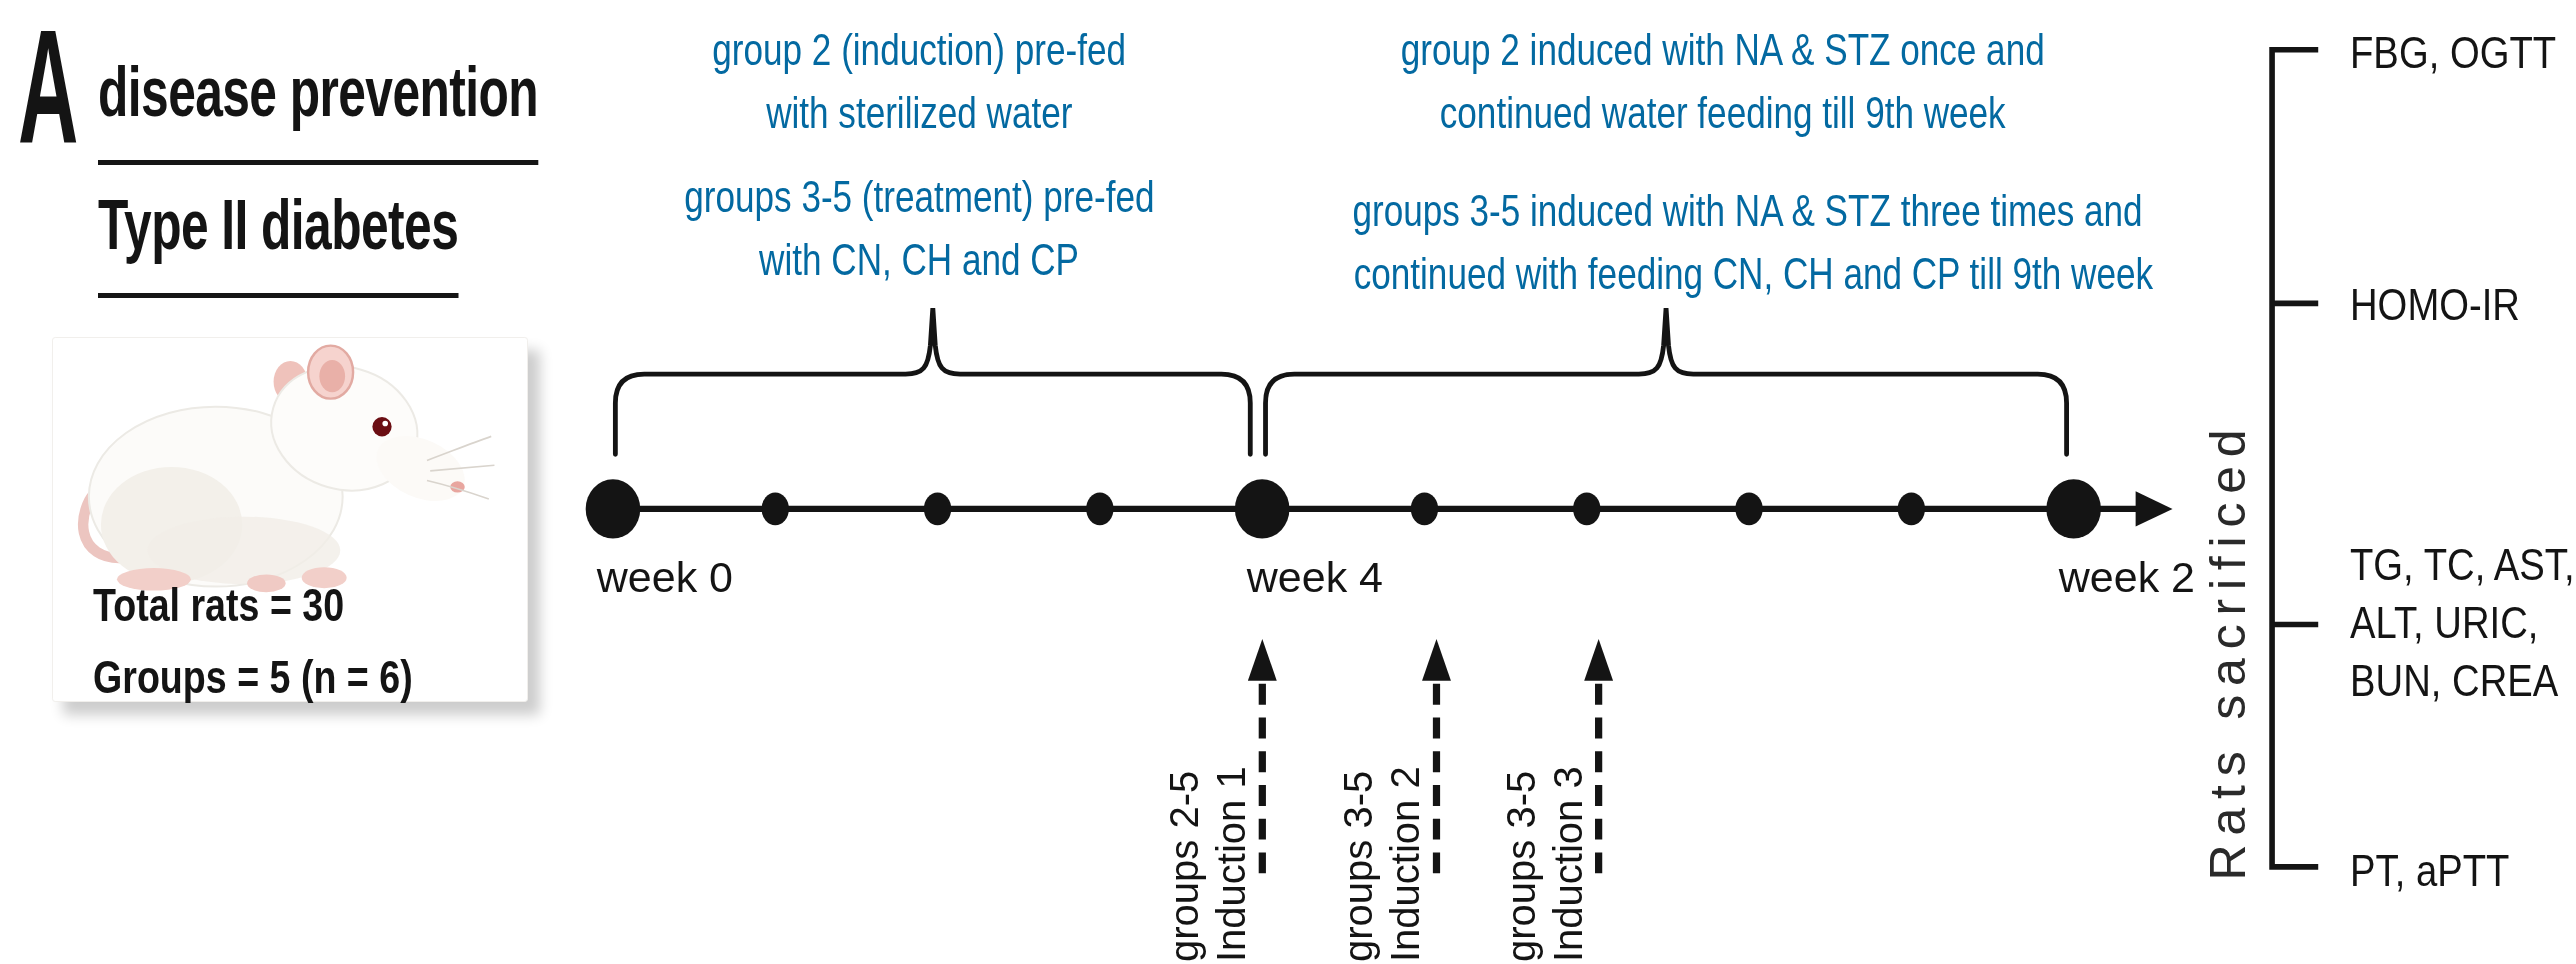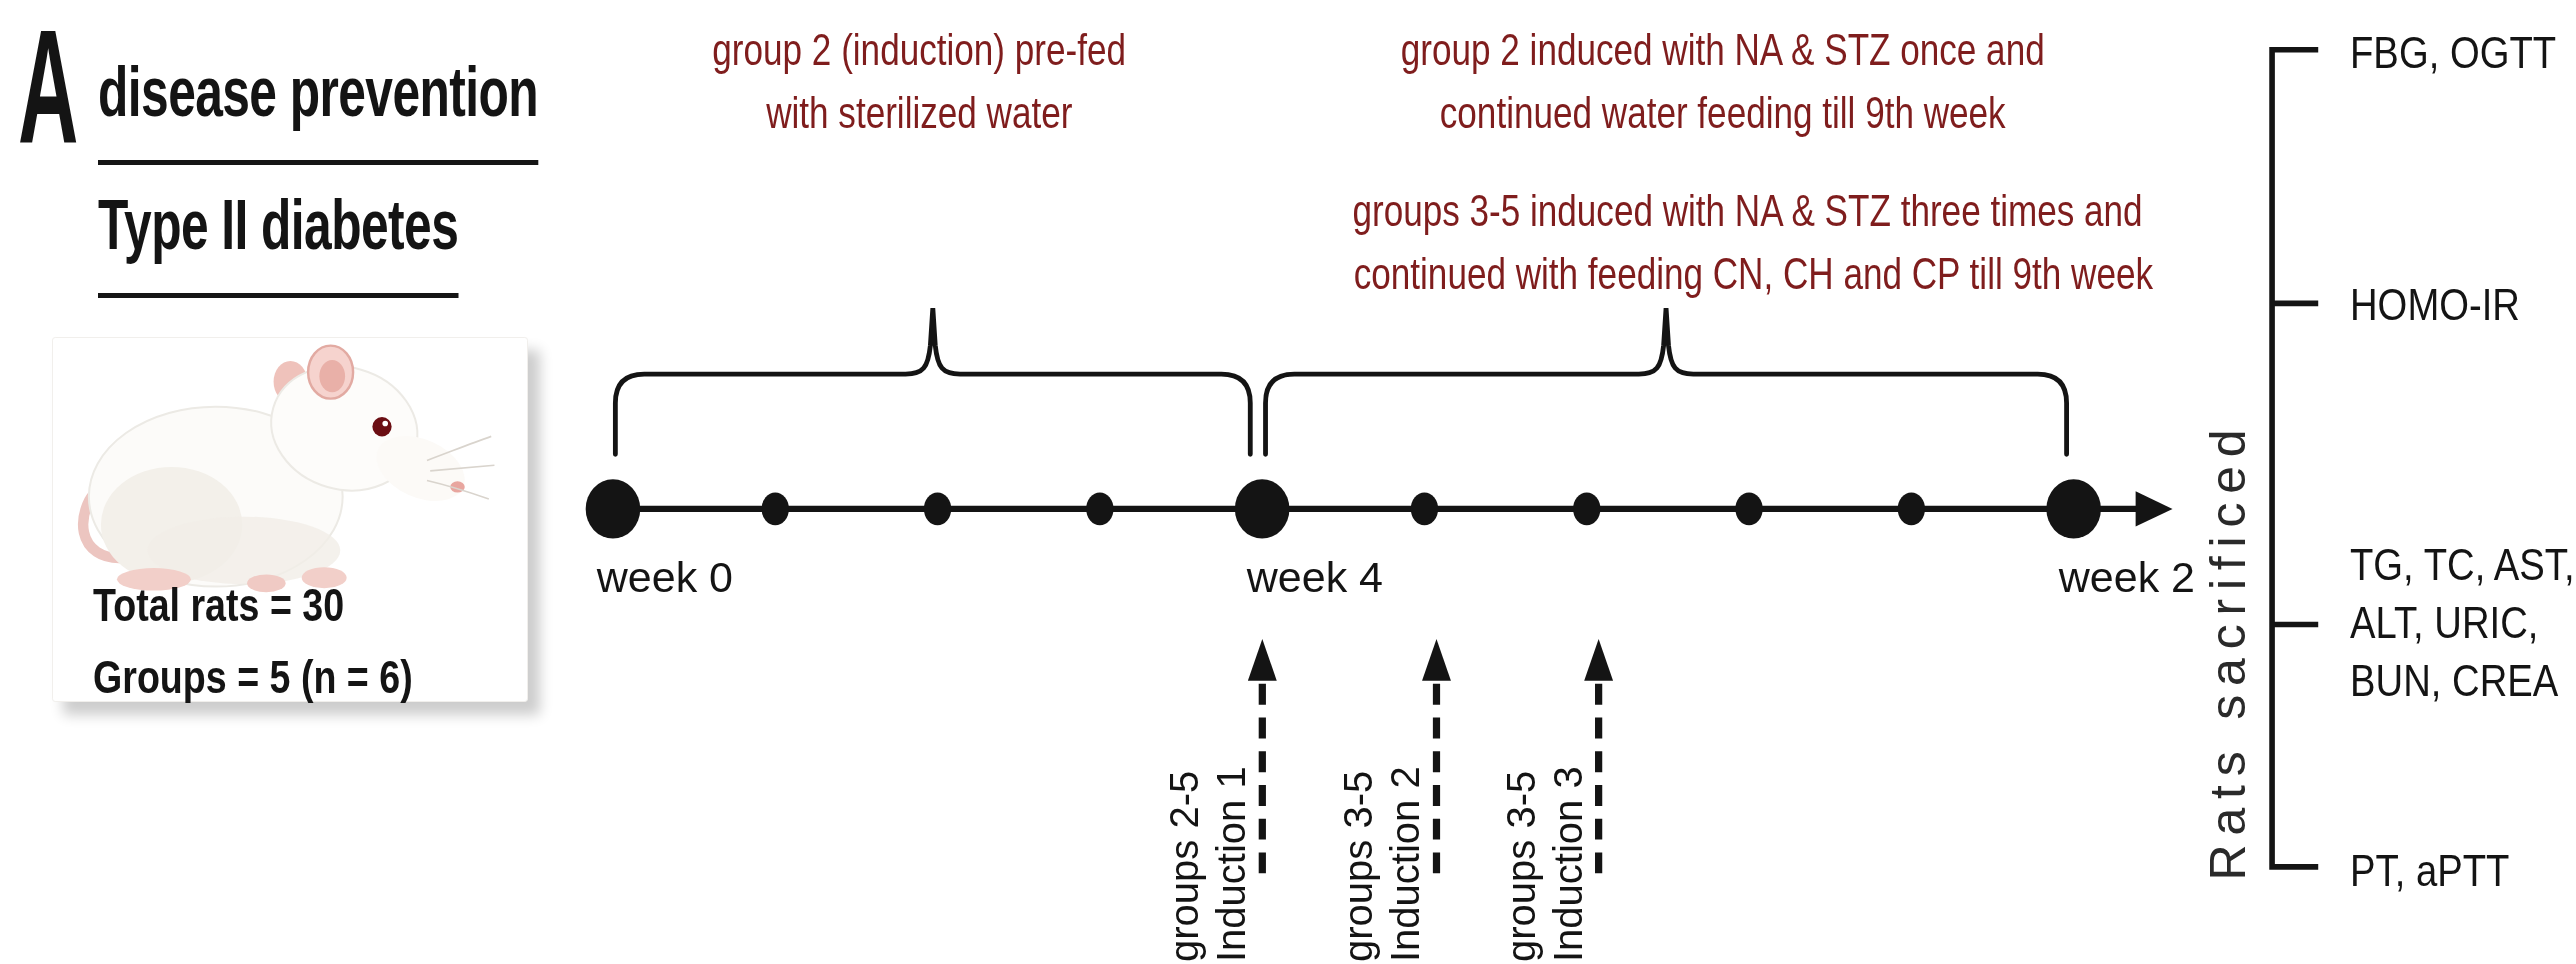--- a/index.html
+++ b/index.html
@@ -10,21 +10,21 @@
   .abs{position:absolute;}
   
   .cond{display:inline-block;white-space:nowrap;transform:scaleX(0.78);transform-origin:center center;}
   .cond-l{display:inline-block;white-space:nowrap;transform:scaleX(0.70);transform-origin:left center;}
   .panel-label{
     left:17.7px;top:6.4px;font-size:161px;line-height:161px;font-weight:700;
     transform:scaleX(0.52);transform-origin:left top;letter-spacing:-3.2px;
   }
   .title{left:98px;top:32px;font-weight:700;font-size:71px;line-height:120px;letter-spacing:-0.8px;}
   .title .u{border-bottom:5.6px solid #151515;padding-bottom:8px;}
-  .ann{position:absolute;text-align:center;font-size:45px;line-height:63px;color:#7f1d1d;}
+  .ann{position:absolute;text-align:center;font-size:45px;line-height:63px;color:#0369a1;}
   .week-label{position:absolute;width:241px;text-align:right;font-size:43px;line-height:47px;top:554px;}
   .card{
     left:52px;top:337px;width:474px;height:363px;background:#ffffff;
     border:1.6px solid #f1efec;border-radius:3.2px;
     box-shadow:11.2px 13px 13px rgba(0,0,0,0.20);
   }
   .stats{position:absolute;left:40px;top:231px;font-weight:700;font-size:47px;line-height:72px;}
   .stats .cond-l{transform:scaleX(0.80);}
   .induction-label{
     position:absolute;width:289px;height:96px;
@@ -107,20 +107,24 @@
     <div class="stats">
       <div><span class="cond-l">Total rats = 30</span></div>
       <div><span class="cond-l">Groups = 5 (n = 6)</span></div>
     </div>
   </div>
 
   <div class="ann" style="left:558px;top:17.7px;width:723px">
     <div><span class="cond">group 2 (induction) pre-fed</span></div>
     <div><span class="cond">with sterilized water</span></div>
   </div>
+  <div class="ann" style="left:558px;top:165px;width:723px">
+    <div><span class="cond">groups 3-5 (treatment) pre-fed</span></div>
+    <div><span class="cond">with CN, CH and CP</span></div>
+  </div>
   <div class="ann" style="left:1241px;top:17.7px;width:964px">
     <div><span class="cond">group 2 induced with NA &amp; STZ once and</span></div>
     <div><span class="cond">continued water feeding till 9th week</span></div>
   </div>
   <div class="ann" style="left:1241px;top:179px;width:964px">
     <div><span class="cond">groups 3-5 induced with NA &amp; STZ three times and</span></div>
     <div><span class="cond">continued with feeding CN, CH and CP till 9th week</span></div>
   </div>
 
   <div class="week-label" style="left:492px">week 0</div>

